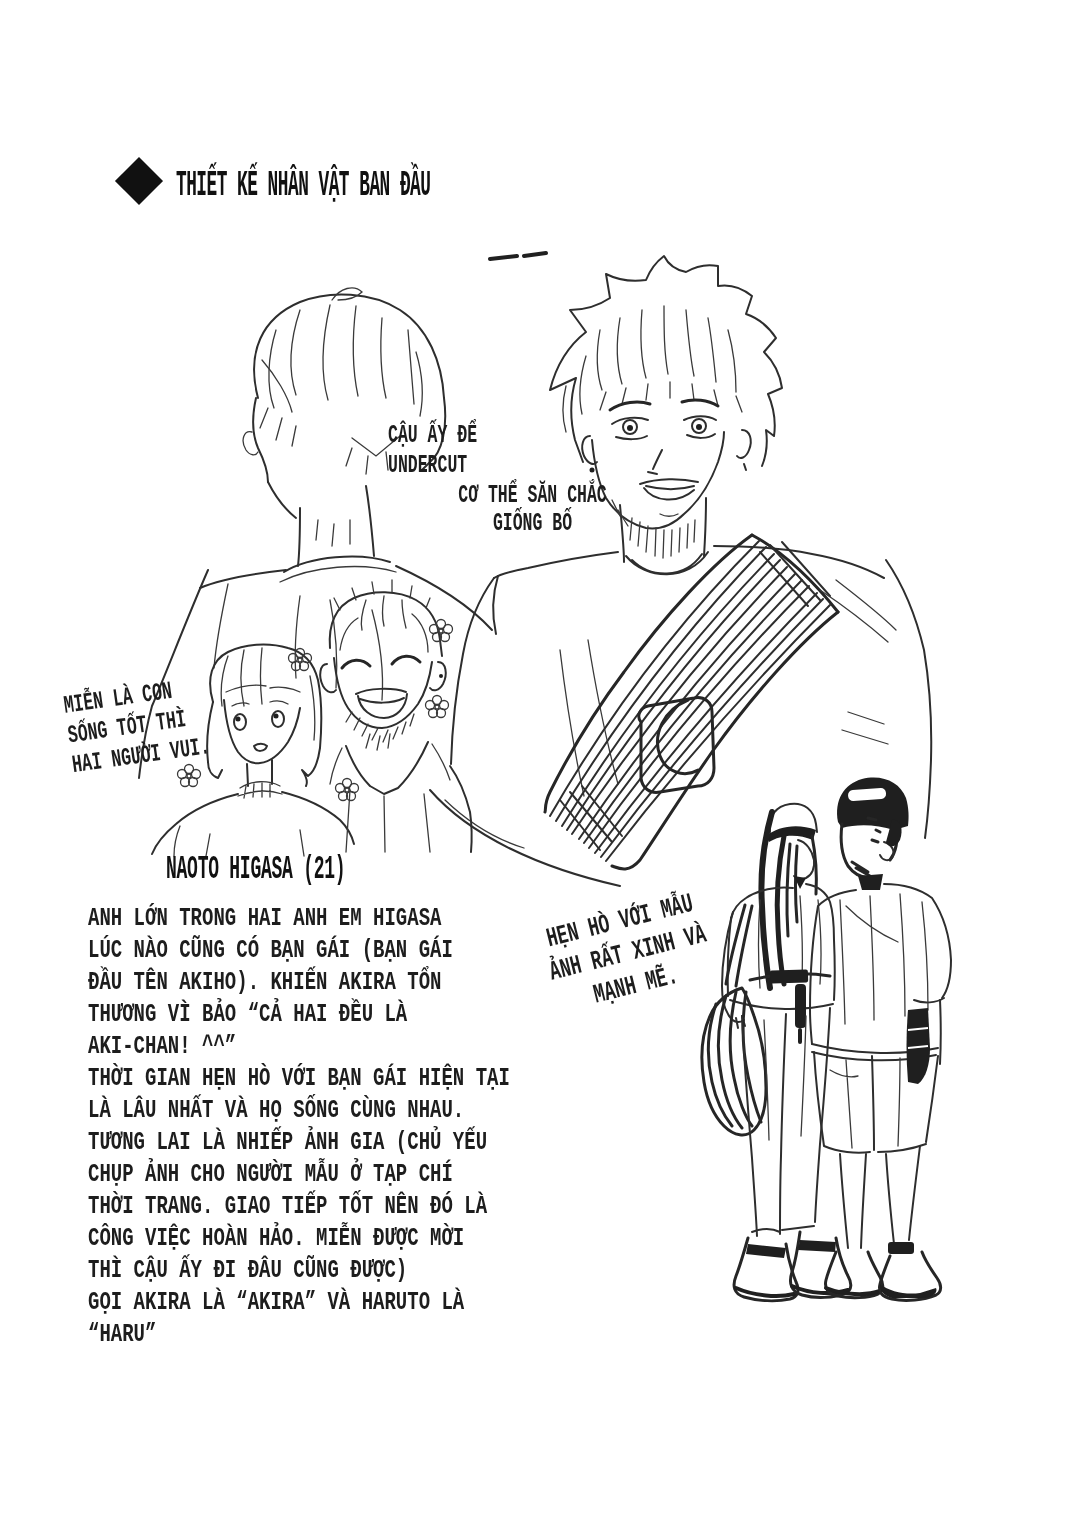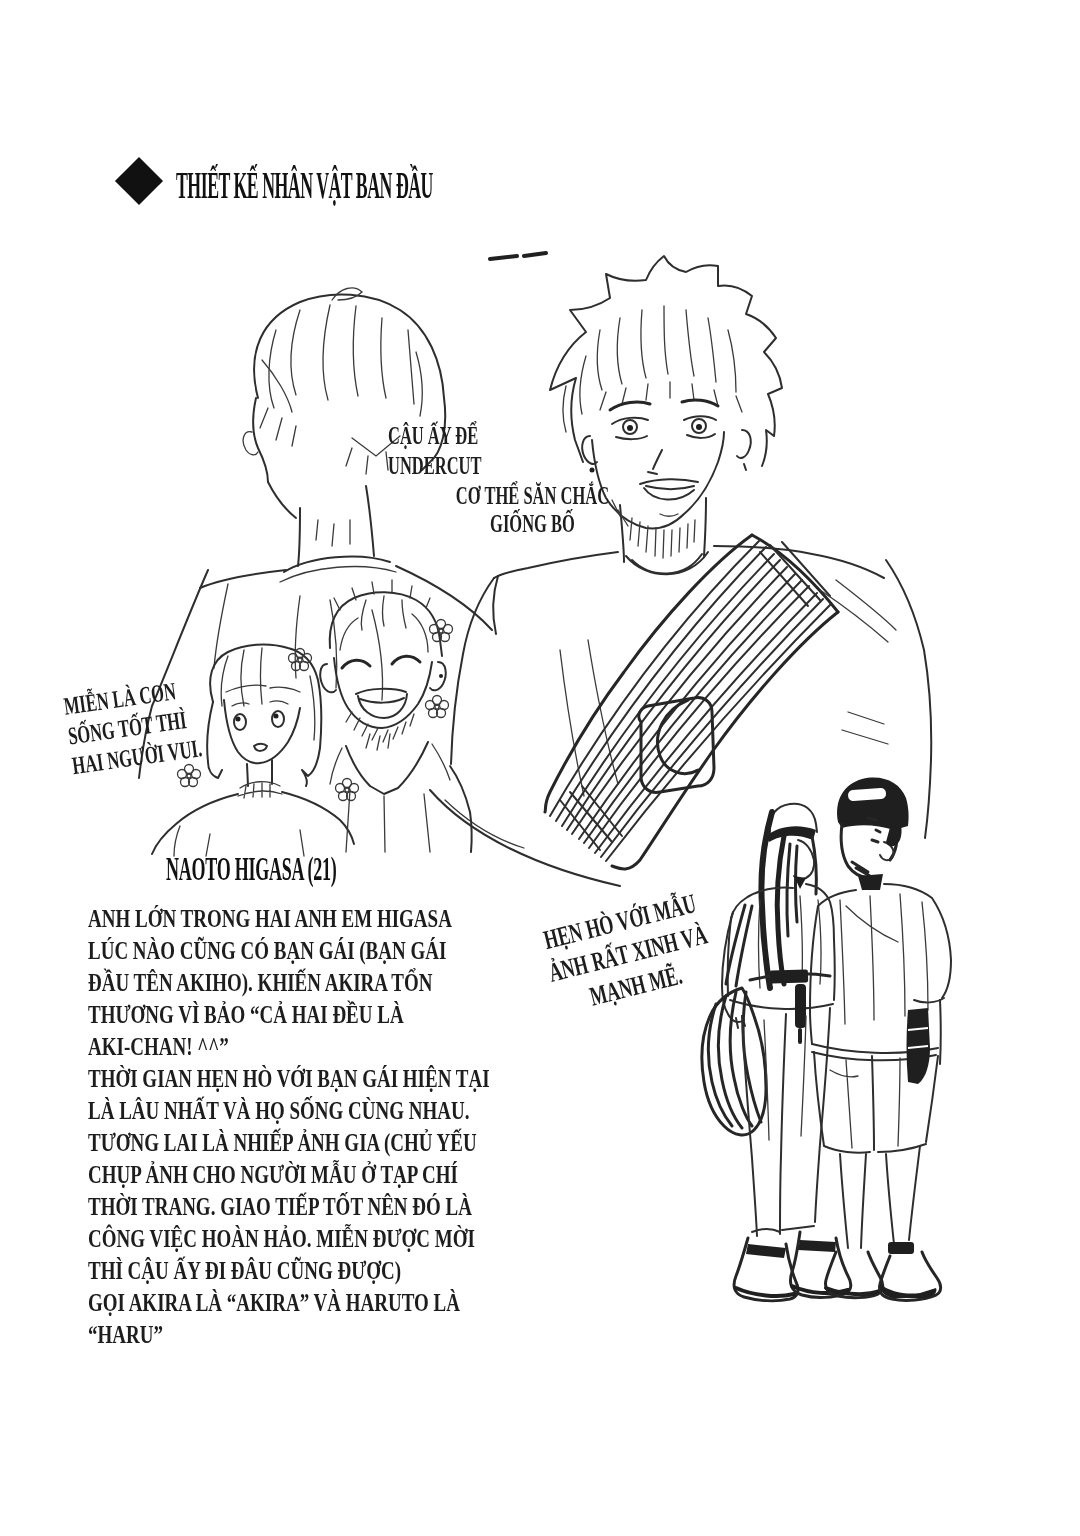--- a/index.html
+++ b/index.html
@@ -1,17 +1,17 @@
 <!DOCTYPE html>
 <html><head>
 <meta charset="utf-8">
 <style>
   html,body{margin:0;padding:0;background:#fff;}
   #page{position:relative;width:1068px;height:1536px;background:#ffffff;overflow:hidden;
-        font-family:Liberation Serif, serif;color:#1c1c1c;}
+        font-family:Liberation Mono, monospace;color:#1c1c1c;}
   .abs{position:absolute;}
   
   .hdr-title{font-weight:bold;font-size:37px;letter-spacing:-1px;transform:scaleX(.48);
              transform-origin:left top;white-space:nowrap;color:#111;}
   .diamond{width:34px;height:34px;background:#111;transform:rotate(45deg);}
   
   .note{font-weight:bold;color:#1d1d1d;white-space:nowrap;transform-origin:left top;}
   .n25{font-size:25px;line-height:30px;transform:scaleX(.66);}
   .name-title{font-weight:bold;font-size:34px;letter-spacing:-0.5px;transform:scaleX(.53);
               transform-origin:left top;white-space:nowrap;color:#111;}

